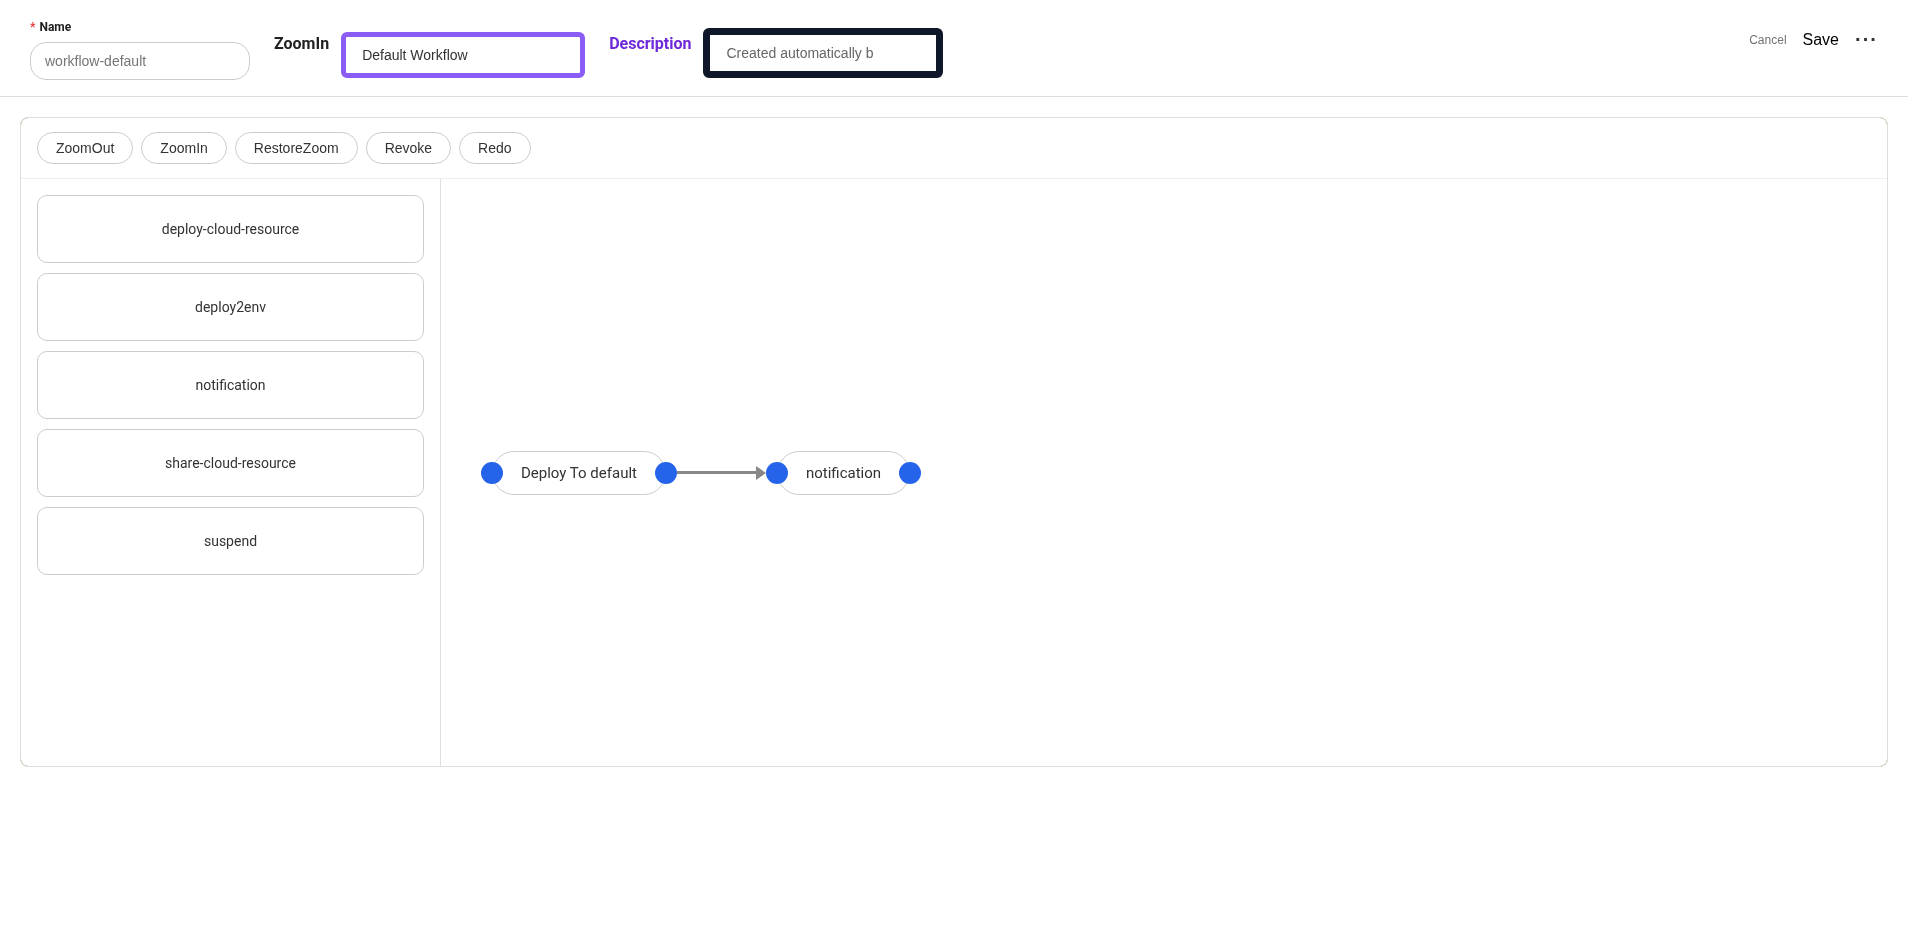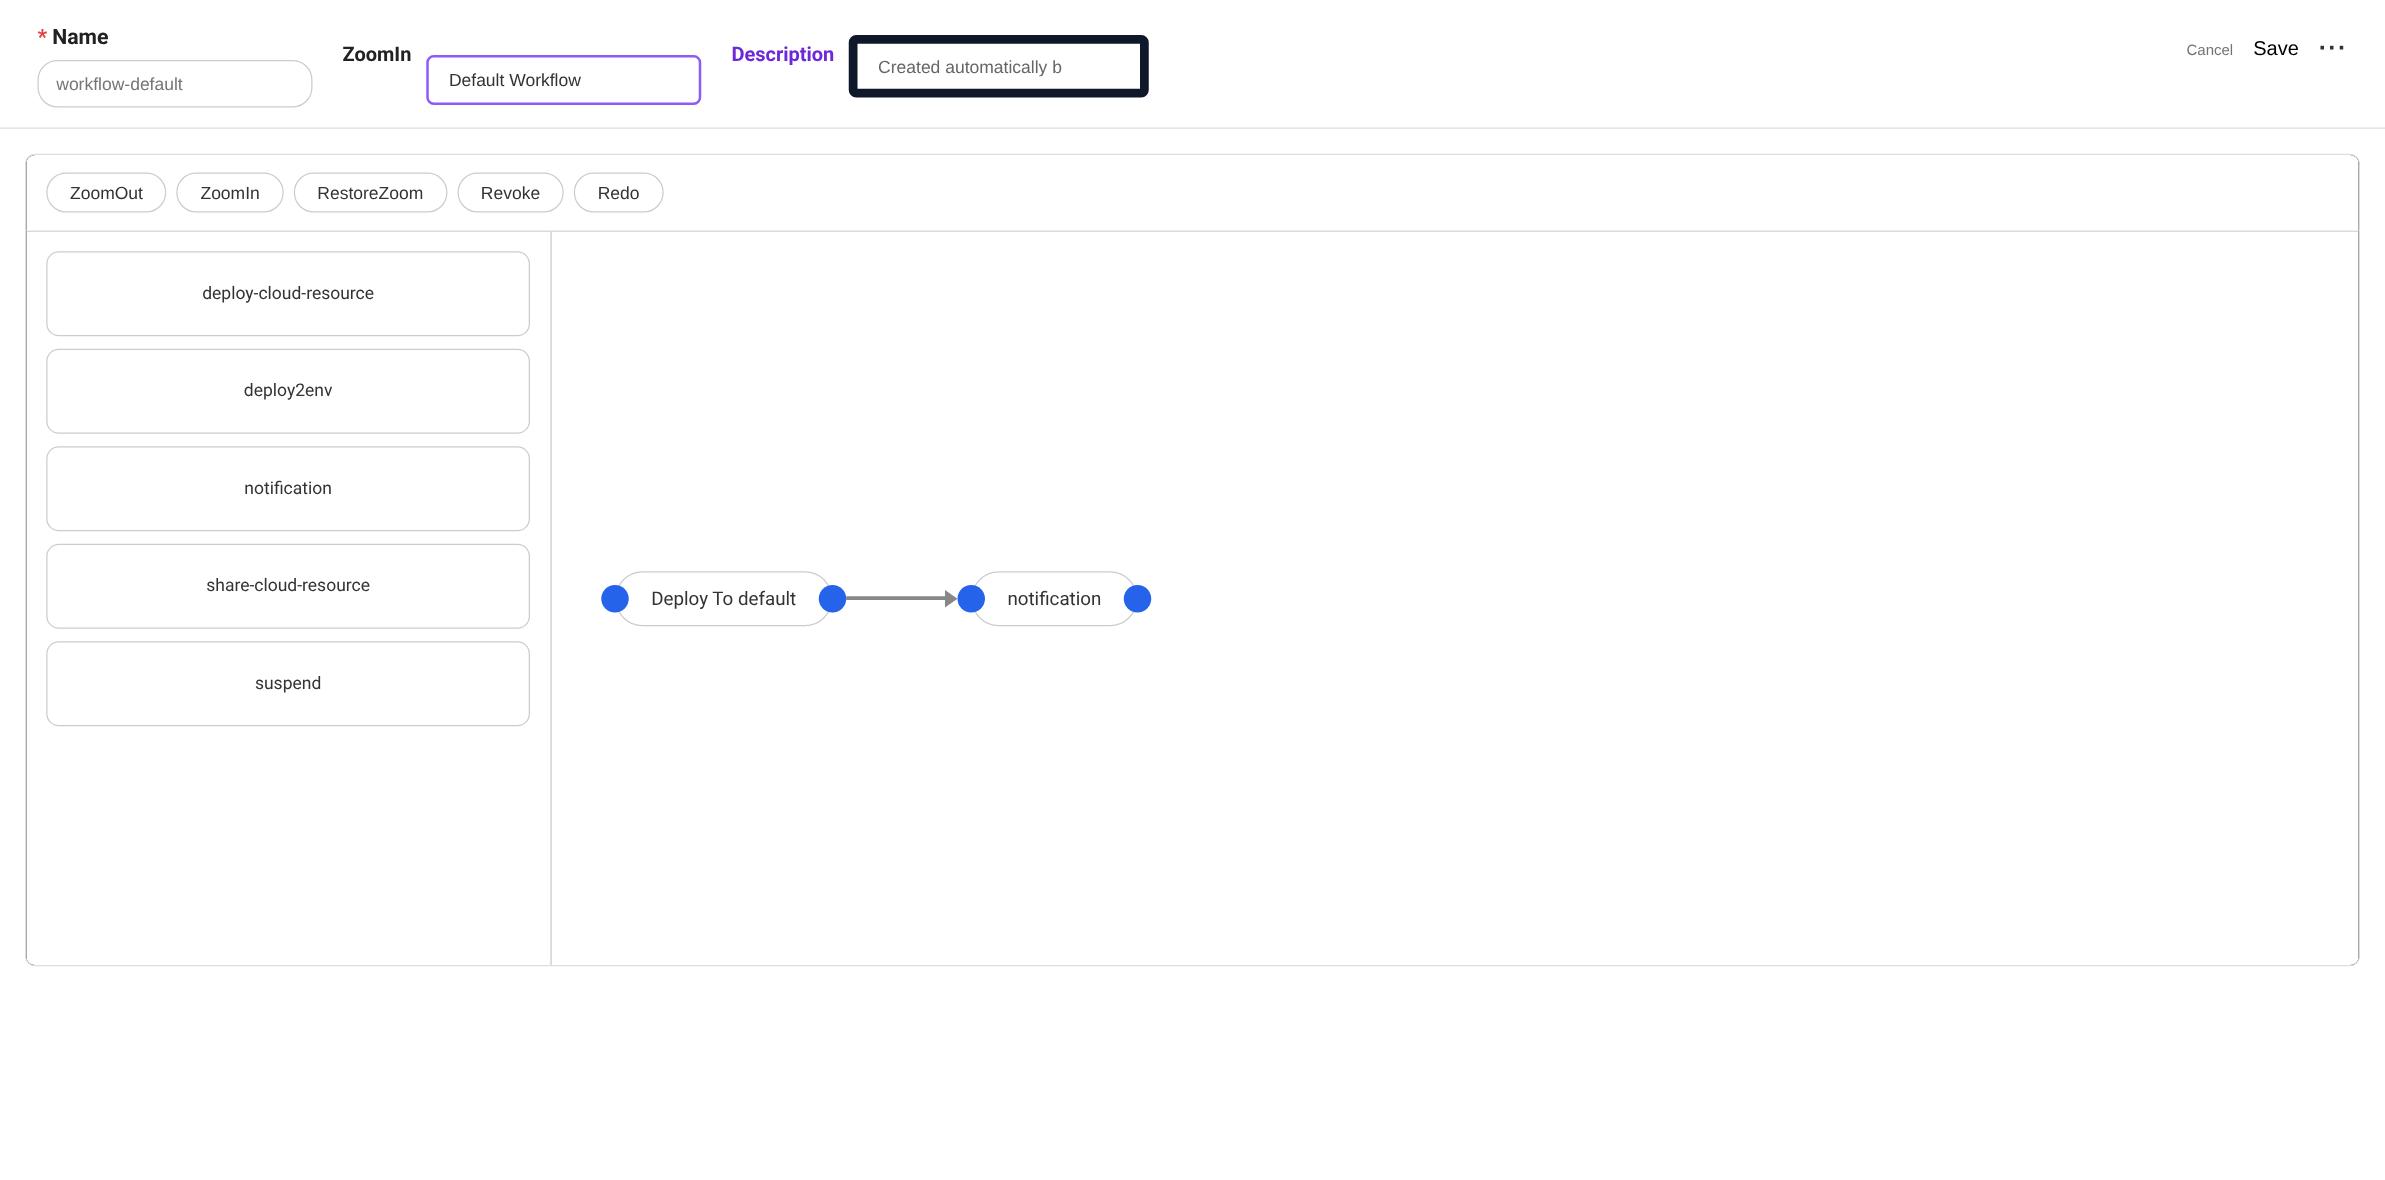--- a/index.html
+++ b/index.html
@@ -22,21 +22,21 @@
       gap: 24px;
       border-bottom: 1px solid #ddd;
     }
     .name-section {
       display: flex;
       flex-direction: column;
       gap: 8px;
       min-width: 200px;
     }
     .field-label {
-      font-size: 17px;
+      font-size: 12px;
       font-weight: 700;
       color: #222;
     }
     .required-star {
       color: #e53e3e;
       margin-right: 4px;
     }
     .name-input {
       border: 1px solid #ccc;
       border-radius: 16px;
@@ -53,29 +53,29 @@
       gap: 12px;
       padding-top: 4px;
     }
     .alias-label {
       font-size: 16px;
       font-weight: 700;
       color: #222;
       padding-top: 10px;
     }
     .alias-input {
-      border: 2px solid #8b5cf6;
+      border: 5px solid #8b5cf6;
       border-radius: 6px;
       padding: 10px 16px;
       font-size: 14px;
       color: #333;
-      width: 220px;
+      width: 244px;
       outline: none;
       background: #fff;
-      margin-top: 20px;
+      margin-top: 8px;
     }
     .description-section {
       display: flex;
       align-items: flex-start;
       gap: 12px;
       padding-top: 4px;
     }
     .description-label {
       font-size: 16px;
       font-weight: 700;
@@ -129,21 +129,21 @@
     .main-area {
       padding: 20px;
       display: flex;
       flex-direction: column;
       gap: 0;
       min-height: 700px;
     }
     .canvas-container {
       border: 1px solid #ddd;
       border-radius: 8px;
-      background: #000000;
+      background: #4d7c0f;
       min-height: 650px;
       display: flex;
       flex-direction: column;
       overflow: hidden;
     }
     
     .toolbar {
       display: flex;
       align-items: center;
       gap: 8px;

